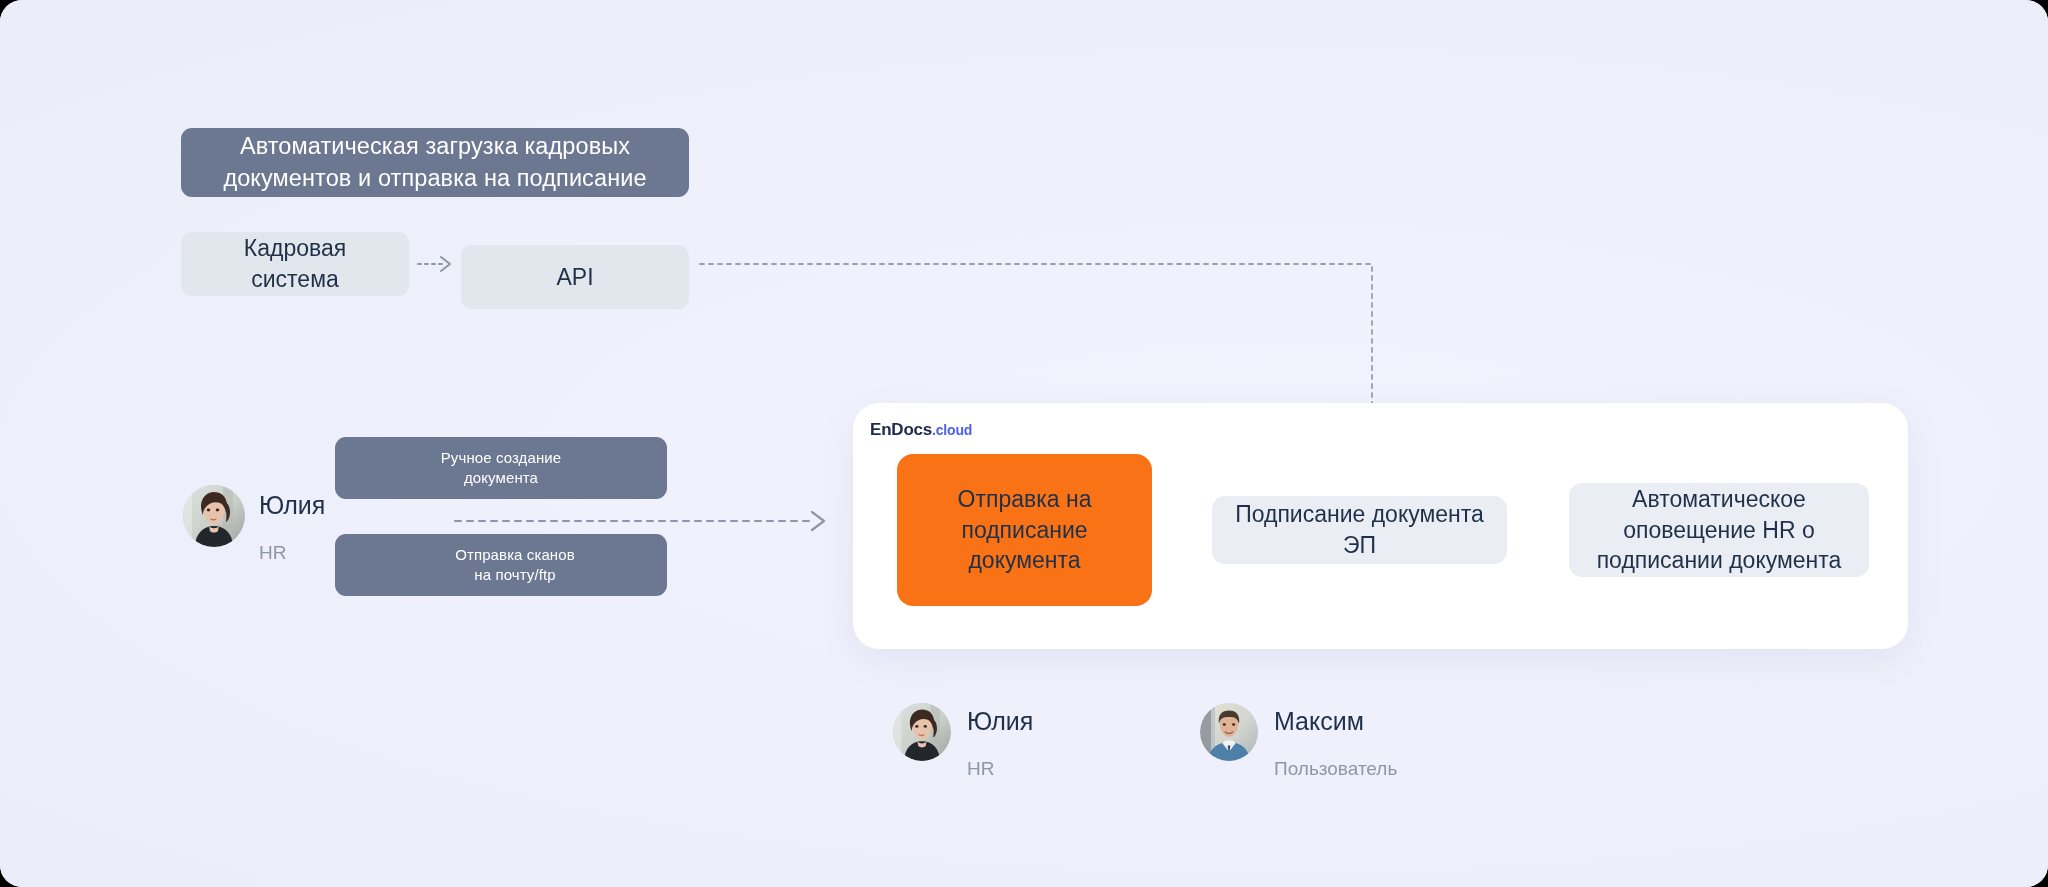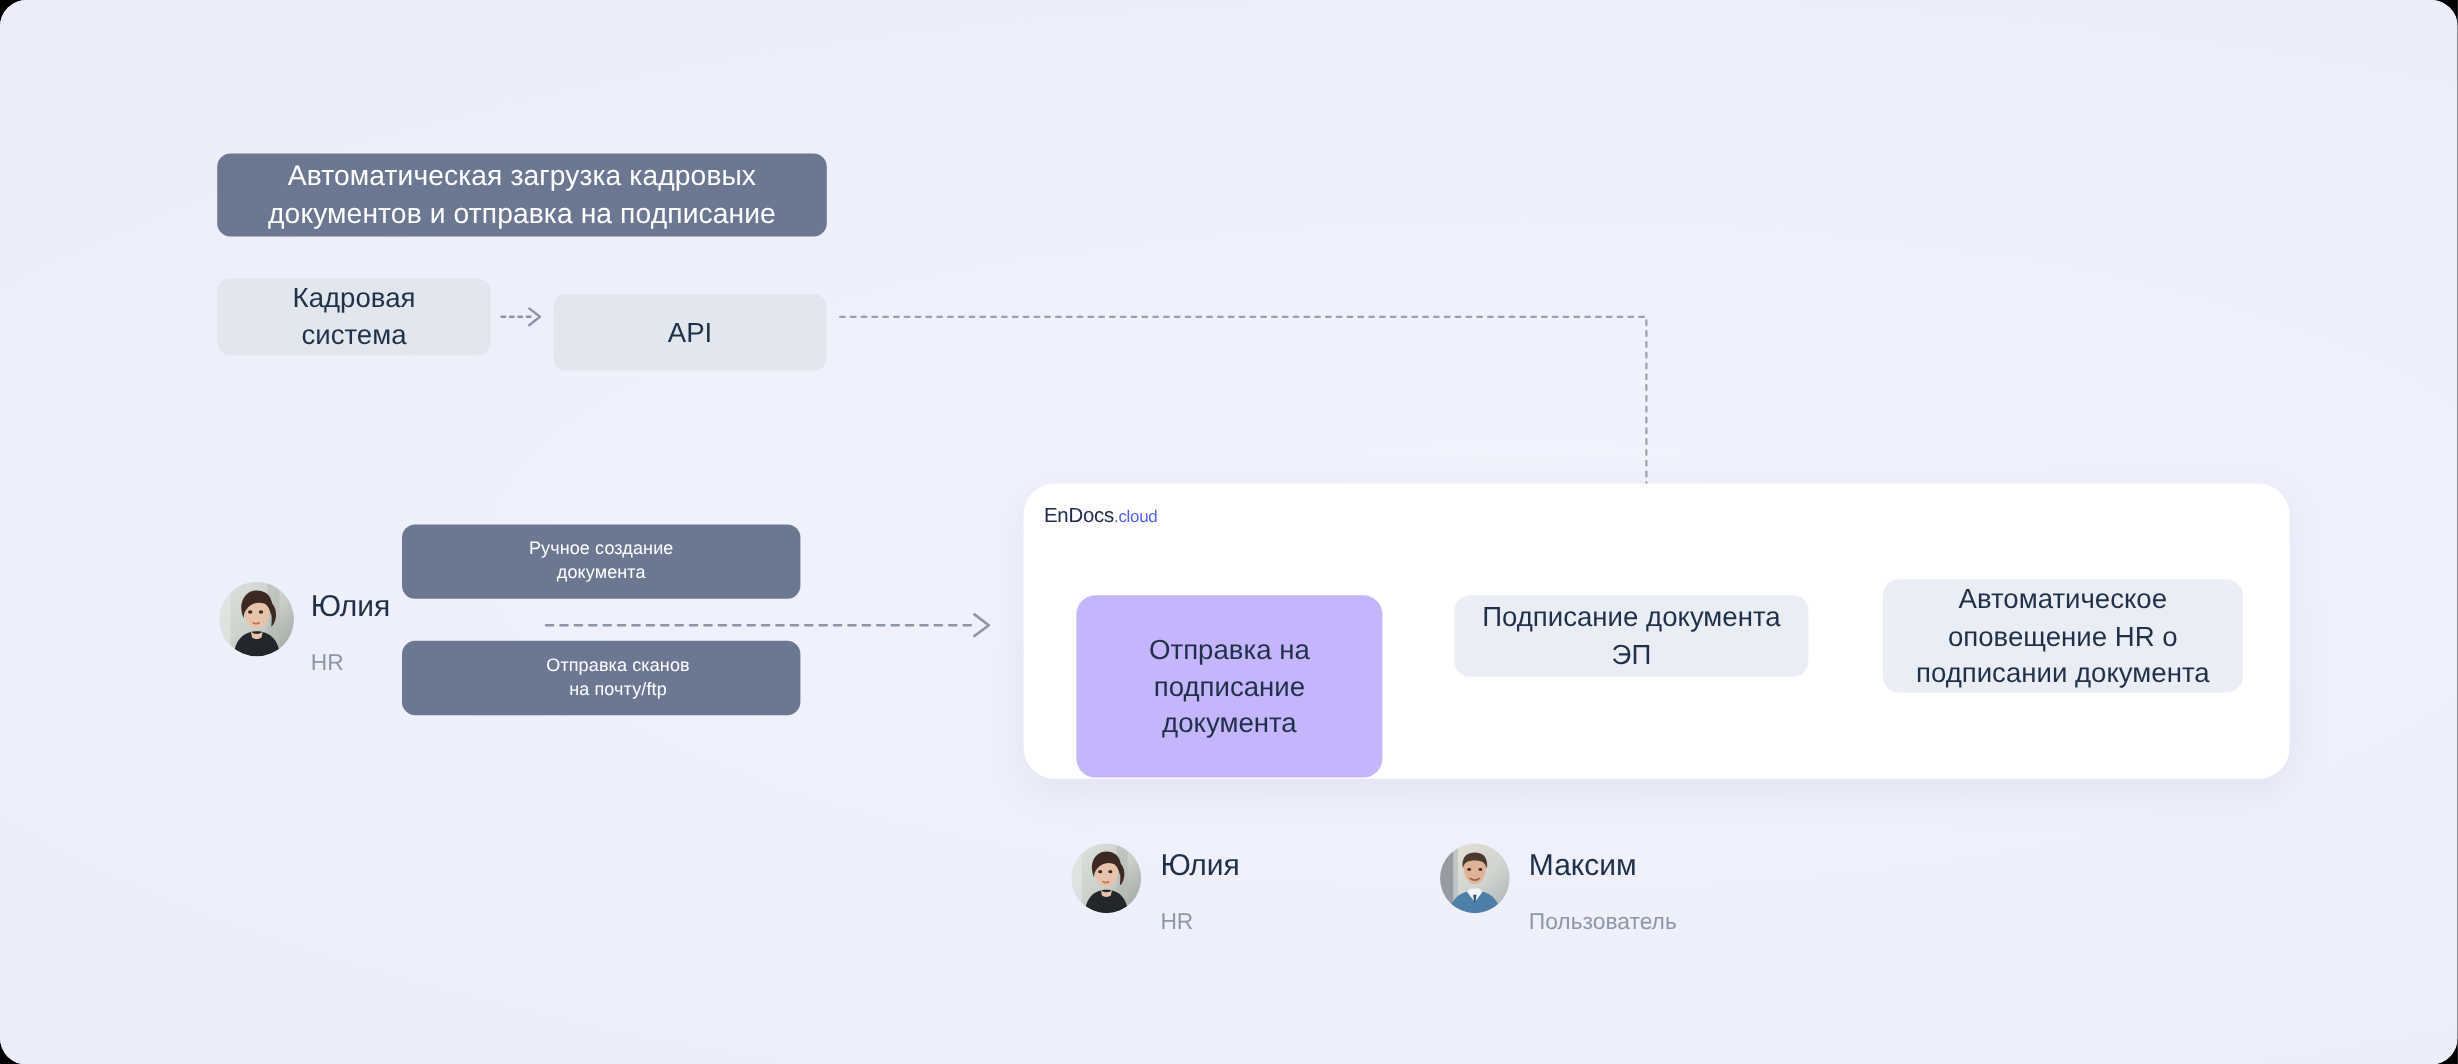--- a/index.html
+++ b/index.html
@@ -51,25 +51,24 @@
   }
 
   .node-grey {
     background: #e2e7ee;
     color: #1f3048;
     border-radius: 11px;
     font-size: 23px;
   }
 
   .node-pale {
-    background: #c4b5fd;
+    background: #f97316;
     color: #1f3048;
     border-radius: 16px;
     font-size: 23px;
-    margin-top: 42px;
   }
 
   .node-pale-2 {
     background: #eaeef4;
     color: #1f3048;
     border-radius: 13px;
     font-size: 23px;
   }
 
   
@@ -153,21 +152,21 @@
     height: 246px;
     background: #ffffff;
     border-radius: 26px;
     box-shadow: 0 10px 34px rgba(105, 118, 158, 0.10);
   }
   #brand-logo {
     position: absolute;
     left: 17px;
     top: 17px;
     font-size: 17px;
-    font-weight: 400;
+    font-weight: 700;
     letter-spacing: -0.2px;
     white-space: nowrap;
   }
   #brand-name { color: #202a4a; }
   #brand-tld { color: #4f5fe8; font-size: 14px; }
 
   #send-for-signing-node {
     left: 897px;
     top: 454px;
     width: 255px;

